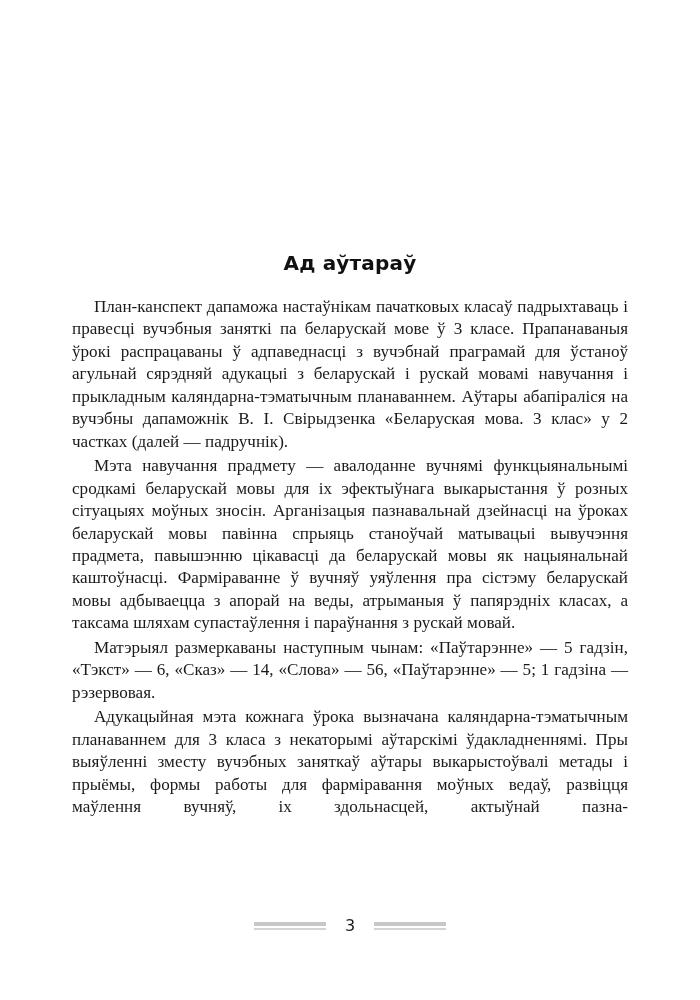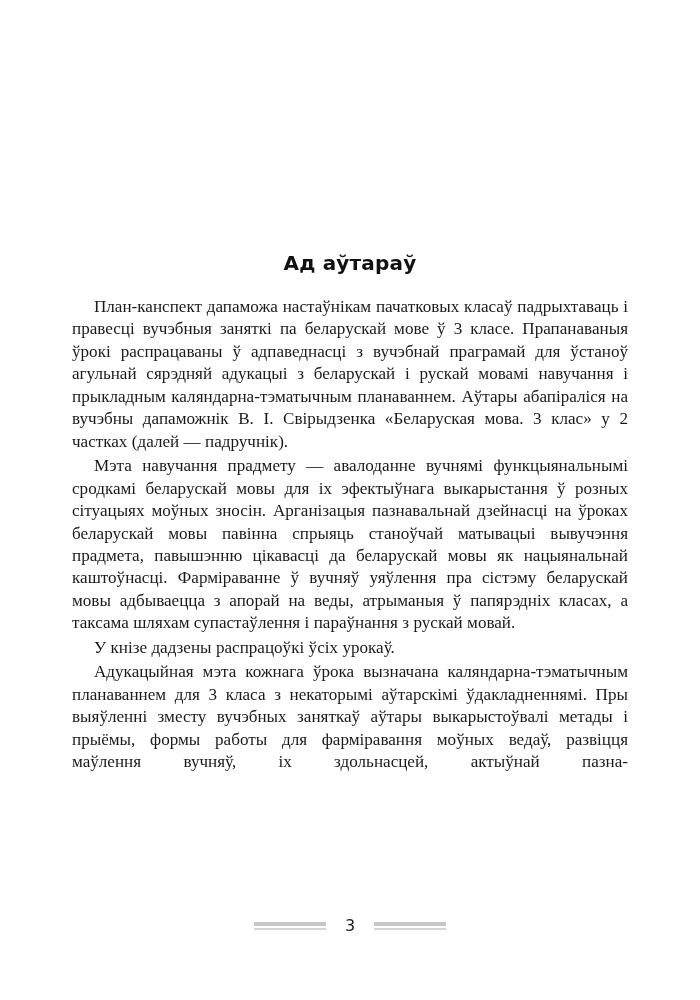--- a/index.html
+++ b/index.html
@@ -109,21 +109,21 @@
 
 <div class="page">
 
   <div class="content">
 
     <h1 class="page-heading">Ад аўтараў</h1>
 
     <div class="body-copy">
       <p>План-канспект дапаможа настаўнікам пачатковых класаў падрых­таваць і правесці вучэбныя заняткі па беларускай мове ў 3 класе. Пра­панаваныя ўрокі распрацаваны ў адпаведнасці з вучэбнай праграмай для ўстаноў агульнай сярэдняй адукацыі з беларускай і рускай мовамі навучання і прыкладным каляндарна-тэматычным планаваннем. Аўтары абапіраліся на вучэбны дапаможнік В. І. Свірыдзенка «Беларуская мова. 3 клас» у 2 частках (далей — падручнік).</p>
       <p>Мэта навучання прадмету — авалоданне вучнямі функцыянальнымі сродкамі беларускай мовы для іх эфектыўнага выкарыстання ў розных сітуацыях моўных зносін. Арганізацыя пазнавальнай дзейнасці на ўроках беларускай мовы павінна спрыяць станоўчай матывацыі вывучэння прадмета, павышэнню цікавасці да беларускай мовы як нацыянальнай каштоўнасці. Фарміраванне ў вучняў уяўлення пра сістэму беларускай мовы адбываецца з апорай на веды, атрыманыя ў папярэдніх класах, а таксама шляхам супастаўлення і параўнання з рускай мовай.</p>
-      <p>У кнізе дадзены распрацоўкі ўсіх урокаў.</p>
+      <p>Матэрыял размеркаваны наступным чынам: «Паўтарэнне» — 5 гадзін, «Тэкст» — 6, «Сказ» — 14, «Слова» — 56, «Паўтарэнне» — 5; 1 гадзіна — рэзервовая.</p>
       <p class="clipped">Адукацыйная мэта кожнага ўрока вызначана каляндарна-тэма­тычным планаваннем для 3 класа з некаторымі аўтарскімі ўдаклад­неннямі. Пры выяўленні зместу вучэбных заняткаў аўтары выкарыс­тоўвалі метады і прыёмы, формы работы для фарміравання моўных ведаў, развіцця маўлення вучняў, іх здольнасцей, актыўнай пазна-</p>
     </div>
 
   </div>
 
   <div class="page-footer">
 
     <span class="rule-ornament">
       <span class="bar-thick"></span>
       <span class="bar-gap"></span>

